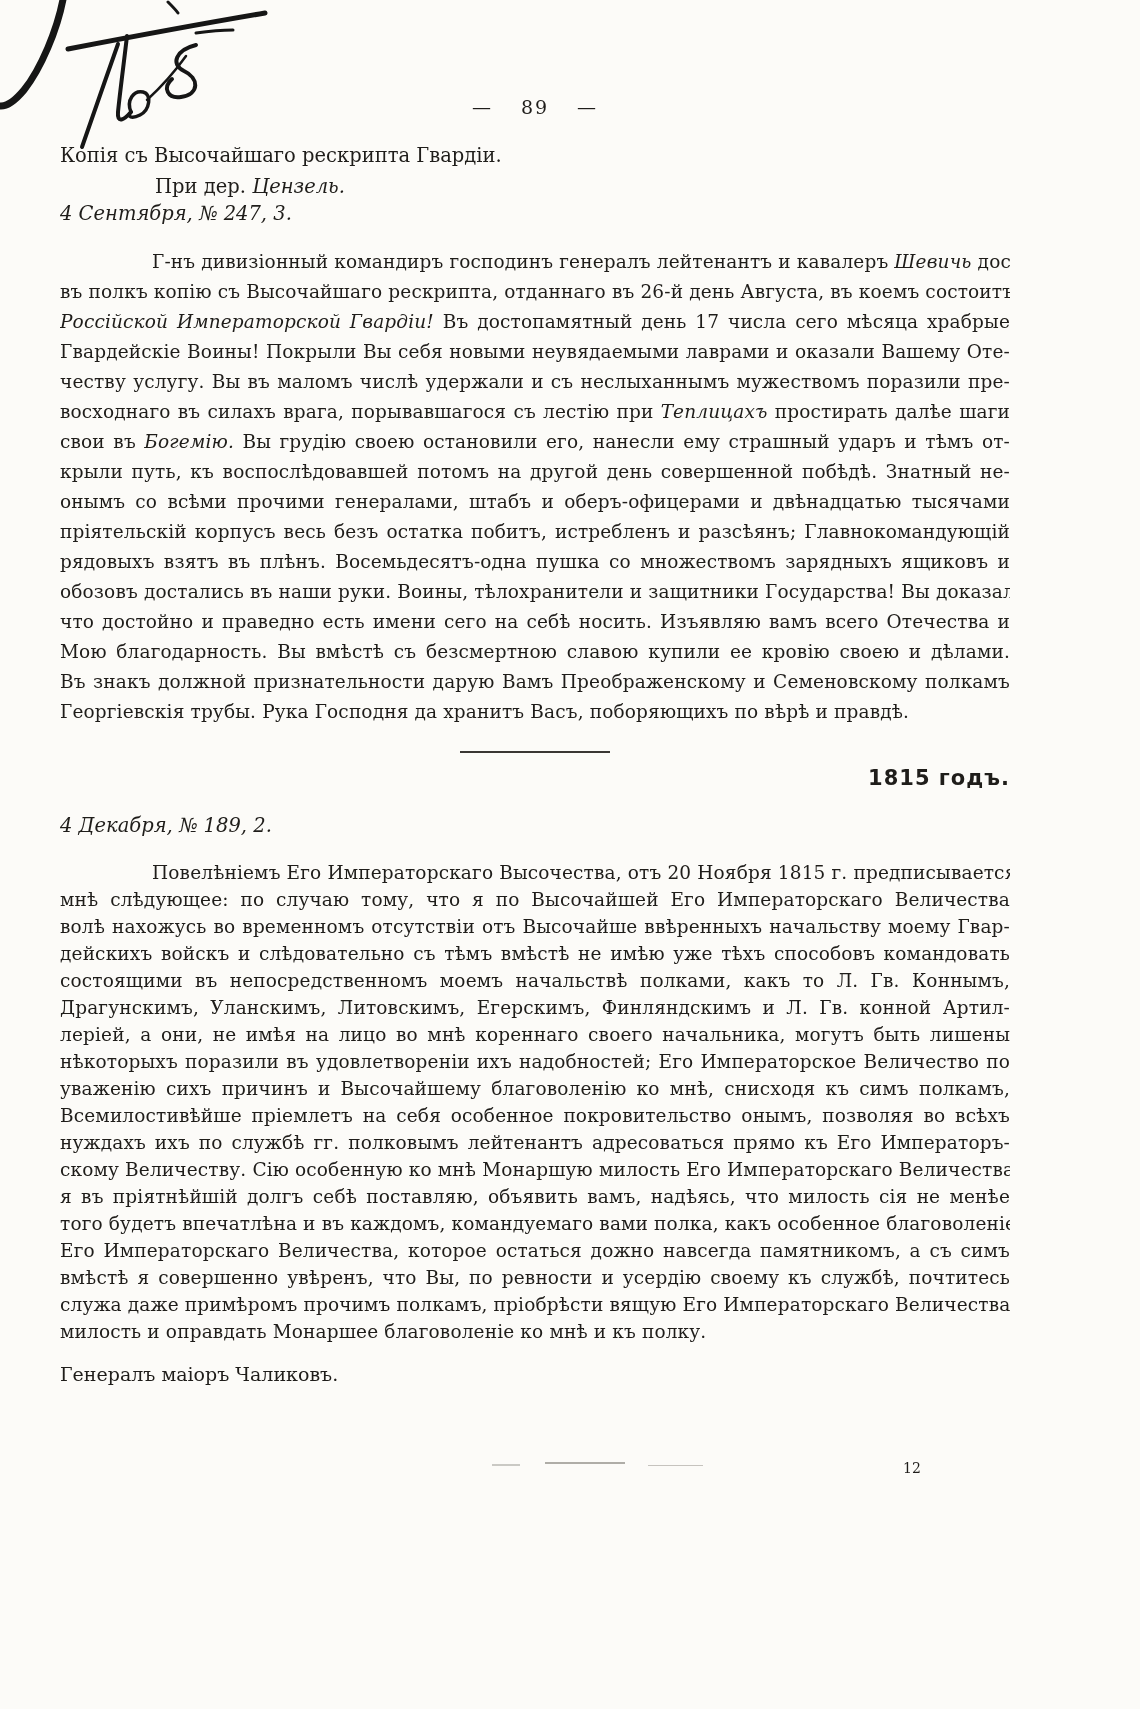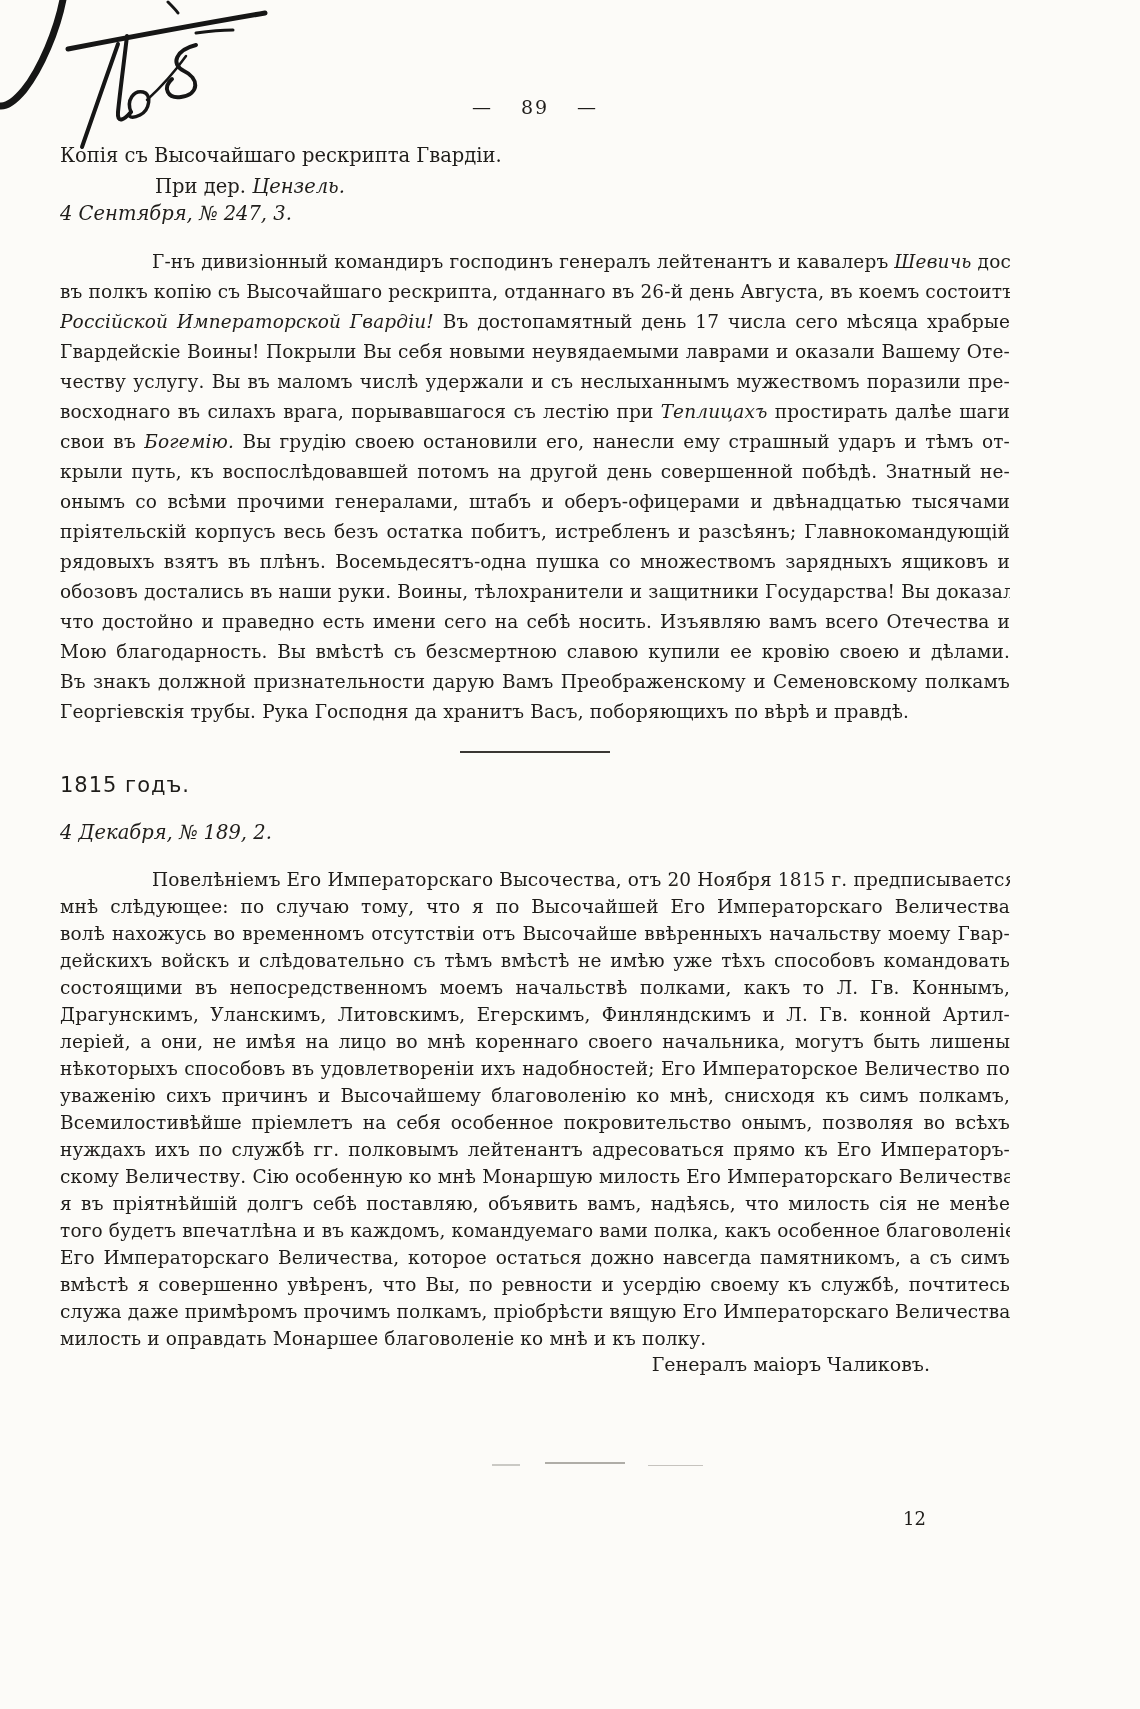--- a/index.html
+++ b/index.html
@@ -51,37 +51,36 @@
   .rescript .tline{height:30px;line-height:30px;}
   .order .tline{height:27px;line-height:27px;}
   .tline.first{padding-left:92px;}
   .tline.lastline{text-align-last:left;}
   .ital{font-style:italic;}
   .divider{
     width:150px;height:2px;background:#3a3733;
     margin:24px auto 0 auto;
   }
   .year-heading{
-    margin-top:20px;
-    text-align:left;
+    margin-top:13px;
+    text-align:right;
     font-family:"DejaVu Sans","Liberation Sans",sans-serif;
-    font-weight:400;
+    font-weight:700;
     font-size:21px;
     letter-spacing:1px;
   }
   .signature-line{
-    margin-top:1px;
-    text-align:right;
+    margin-top:18px;
     padding-right:80px;
     font-size:19px;
   }
   .footer-no{
     position:absolute;
-    left:903px;top:1508px;
-    font-size:18px;
+    left:903px;top:1460px;
+    font-size:14px;
   }
   .scrawl{
     position:absolute;left:0;top:0;
   }
   .artifact{position:absolute;background:#8f8b84;}
   .artifact.a1{left:492px;top:1464px;width:28px;height:2px;opacity:.45;}
   .artifact.a2{left:545px;top:1462px;width:80px;height:2px;opacity:.7;}
   .artifact.a3{left:648px;top:1465px;width:55px;height:1px;opacity:.5;}
 </style>
 </head>
@@ -143,21 +142,21 @@
     <div class="dateline second-doc">4 Декабря, № 189, 2.</div>
 
     <div class="body-block order">
         <div class="tline first"><span>Повелѣніемъ Его Императорскаго Высочества, отъ 20 Ноября 1815 г. предписывается</span></div>
         <div class="tline"><span>мнѣ слѣдующее: по случаю тому, что я по Высочайшей Его Императорскаго Величества</span></div>
         <div class="tline"><span>волѣ нахожусь во временномъ отсутствіи отъ Высочайше ввѣренныхъ начальству моему Гвар-</span></div>
         <div class="tline"><span>дейскихъ войскъ и слѣдовательно съ тѣмъ вмѣстѣ не имѣю уже тѣхъ способовъ командовать</span></div>
         <div class="tline"><span>состоящими въ непосредственномъ моемъ начальствѣ полками, какъ то Л. Гв. Коннымъ,</span></div>
         <div class="tline"><span>Драгунскимъ, Уланскимъ, Литовскимъ, Егерскимъ, Финляндскимъ и Л. Гв. конной Артил-</span></div>
         <div class="tline"><span>леріей, а они, не имѣя на лицо во мнѣ кореннаго своего начальника, могутъ быть лишены</span></div>
-        <div class="tline"><span>нѣкоторыхъ способовъ въ удовлетвореніи ихъ надобностей; Его Императорское Величество по</span></div>
+        <div class="tline"><span>нѣкоторыхъ поразили въ удовлетвореніи ихъ надобностей; Его Императорское Величество по</span></div>
         <div class="tline"><span>уваженію сихъ причинъ и Высочайшему благоволенію ко мнѣ, снисходя къ симъ полкамъ,</span></div>
         <div class="tline"><span>Всемилостивѣйше пріемлетъ на себя особенное покровительство онымъ, позволяя во всѣхъ</span></div>
         <div class="tline"><span>нуждахъ ихъ по службѣ гг. полковымъ лейтенантъ адресоваться прямо къ Его Императоръ-</span></div>
         <div class="tline"><span>скому Величеству. Сію особенную ко мнѣ Монаршую милость Его Императорскаго Величества</span></div>
         <div class="tline"><span>я въ пріятнѣйшій долгъ себѣ поставляю, объявить вамъ, надѣясь, что милость сія не менѣе</span></div>
         <div class="tline"><span>того будетъ впечатлѣна и въ каждомъ, командуемаго вами полка, какъ особенное благоволеніе</span></div>
         <div class="tline"><span>Его Императорскаго Величества, которое остаться дожно навсегда памятникомъ, а съ симъ</span></div>
         <div class="tline"><span>вмѣстѣ я совершенно увѣренъ, что Вы, по ревности и усердію своему къ службѣ, почтитесь</span></div>
         <div class="tline"><span>служа даже примѣромъ прочимъ полкамъ, пріобрѣсти вящую Его Императорскаго Величества</span></div>
         <div class="tline lastline"><span>милость и оправдать Монаршее благоволеніе ко мнѣ и къ полку.</span></div>

